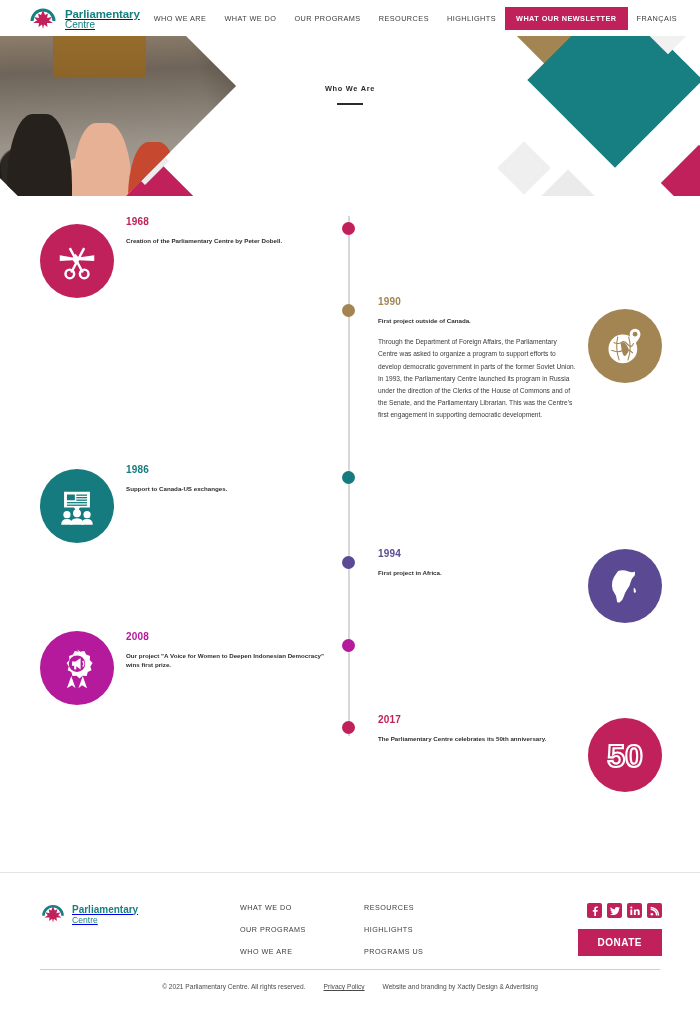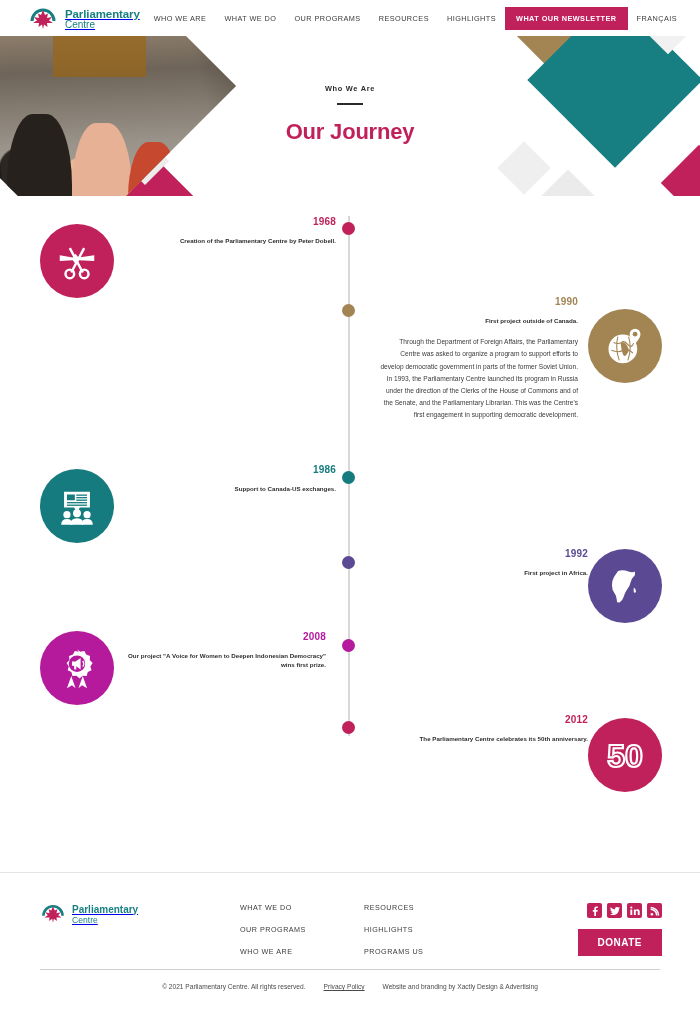--- a/index.html
+++ b/index.html
@@ -59,21 +59,21 @@
       linear-gradient(255deg, rgba(60,50,40,.45) 0 18%, rgba(0,0,0,0) 28%);
   }
   .photo-door{
     position:absolute; left:46%; top:6%; width:20%; height:42%;
     background:linear-gradient(180deg,#b98a3e,#8d6428);
   }
   .photo-fig{ position:absolute; border-radius:40% 40% 22% 22%; }
 
   
   .timeline-section {
-    position:absolute; top:196px; left:0; width:700px; height:676px; background:#fff;text-align:right;
+    position:absolute; top:196px; left:0; width:700px; height:676px; background:#fff;
   }
   .tl-line {
     position:absolute; left:348px; top:20px; width:2px; height:520px;
     background:#d8d8d8;
   }
   .tl-dot {
     position:absolute; width:13px; height:13px; border-radius:50%;
     left:342px; z-index:3;
   }
   .tl-item { position:absolute; }
@@ -175,21 +175,20 @@
     <div class="dia" style="left:521px; top:-34px; width:54px; height:54px; background:#a38553;"></div>
     <div class="dia" style="left:553px; top:-18px; width:124px; height:124px; background:#177f82;"></div>
     <div class="dia" style="left:643px; top:-42px; width:50px; height:50px; background:#f1f1f1;"></div>
     <div class="dia" style="left:505px; top:113px; width:38px; height:38px; background:#efefef;"></div>
     <div class="dia" style="left:540px; top:145px; width:56px; height:56px; background:#ebebeb;"></div>
     <div class="dia" style="left:672px; top:120px; width:54px; height:54px; background:#c0215a;"></div>
 
     <div class="hero-center">
       <div class="hero-kicker">Who We Are</div>
       <div class="hero-rule"></div>
-      <div class="hero-title">Our Journey</div>
     </div>
   </div>
 
   <div class="timeline-section">
     <div class="tl-line"></div>
 
     <div class="tl-dot" style="top:26px; background:#c0215a;"></div>
     <div class="tl-item" style="left:0; top:20px; width:340px;">
       <div class="tl-icon" style="left:40px; top:8px; background:#c0215a;">
         <svg viewBox="0 0 64 64" width="46" height="46">
@@ -255,21 +254,21 @@
 
     <div class="tl-dot" style="top:360px; background:#5b4a93;"></div>
     <div class="tl-item" style="left:360px; top:352px; width:340px;">
       <div class="tl-icon" style="left:228px; top:1px; background:#5b4a93;">
         <svg viewBox="0 0 64 64" width="44" height="44">
           <path d="M22 10 q8 -2 15 1 q6 2 9 0 q2 5 -2 8 q-3 3 -4 8 q-1 6 -5 10 q-3 4 -5 11 q-2 6 -6 8 q-4 1 -4 -4 q0 -5 -3 -9 q-4 -5 -4 -12 q0 -7 3 -12 q3 -5 6 -9 z" fill="#fff"></path>
           <path d="M45 34 q3 2 3 6 q-1 3 -3 1 q-1 -4 0 -7 z" fill="#fff"></path>
         </svg>
       </div>
       <div style="position:absolute; left:18px; top:0; width:210px;">
-        <div class="tl-year" style="color:#5b4a93;">1992</div>
+        <div class="tl-year" style="color:#5b4a93;">1994</div>
         <div class="tl-lead">First project in Africa.</div>
       </div>
     </div>
 
     <div class="tl-dot" style="top:443px; background:#b5199c;"></div>
     <div class="tl-item" style="left:0; top:435px; width:340px;">
       <div class="tl-icon" style="left:40px; top:0px; background:#b5199c;">
         <svg viewBox="0 0 64 64" width="46" height="46">
           <path d="M32 6 l4.6 3.4 5.6 -1.2 2.6 5.1 5.4 1.9 -0.5 5.7 4 4.1 -3.1 4.8 1.6 5.5 -5.2 2.4 -1.5 5.5 -5.7 -0.4 -4.2 3.9 -4.2 -3.9 -5.7 0.4 -1.5 -5.5 -5.2 -2.4 1.6 -5.5 -3.1 -4.8 4 -4.1 -0.5 -5.7 5.4 -1.9 2.6 -5.1 5.6 1.2 z" fill="#fff"></path>
           <circle cx="32" cy="26" r="11.5" fill="#b5199c"></circle>
@@ -287,21 +286,21 @@
     </div>
 
     <div class="tl-dot" style="top:525px; background:#c0215a;"></div>
     <div class="tl-item" style="left:360px; top:518px; width:340px;">
       <div class="tl-icon" style="left:228px; top:4px; background:#c0215a;">
         <svg viewBox="0 0 74 74" width="66" height="66">
           <text x="37" y="50" text-anchor="middle" font-family="Liberation Sans, sans-serif" font-size="36" font-weight="bold" fill="none" stroke="#fff" stroke-width="2.4">50</text>
         </svg>
       </div>
       <div style="position:absolute; left:18px; top:0; width:210px;">
-        <div class="tl-year" style="color:#c0215a;">2012</div>
+        <div class="tl-year" style="color:#c0215a;">2017</div>
         <div class="tl-lead">The Parliamentary Centre celebrates its 50th anniversary.</div>
       </div>
     </div>
   </div>
 
   <div class="footer">
     <a class="f-logo" href="#">
       <span class="logo-mark">
         <svg viewBox="0 0 60 60" width="26" height="26">
           <path d="M8 34 A22 22 0 0 1 52 34" fill="none" stroke="#177f82" stroke-width="6"></path>

